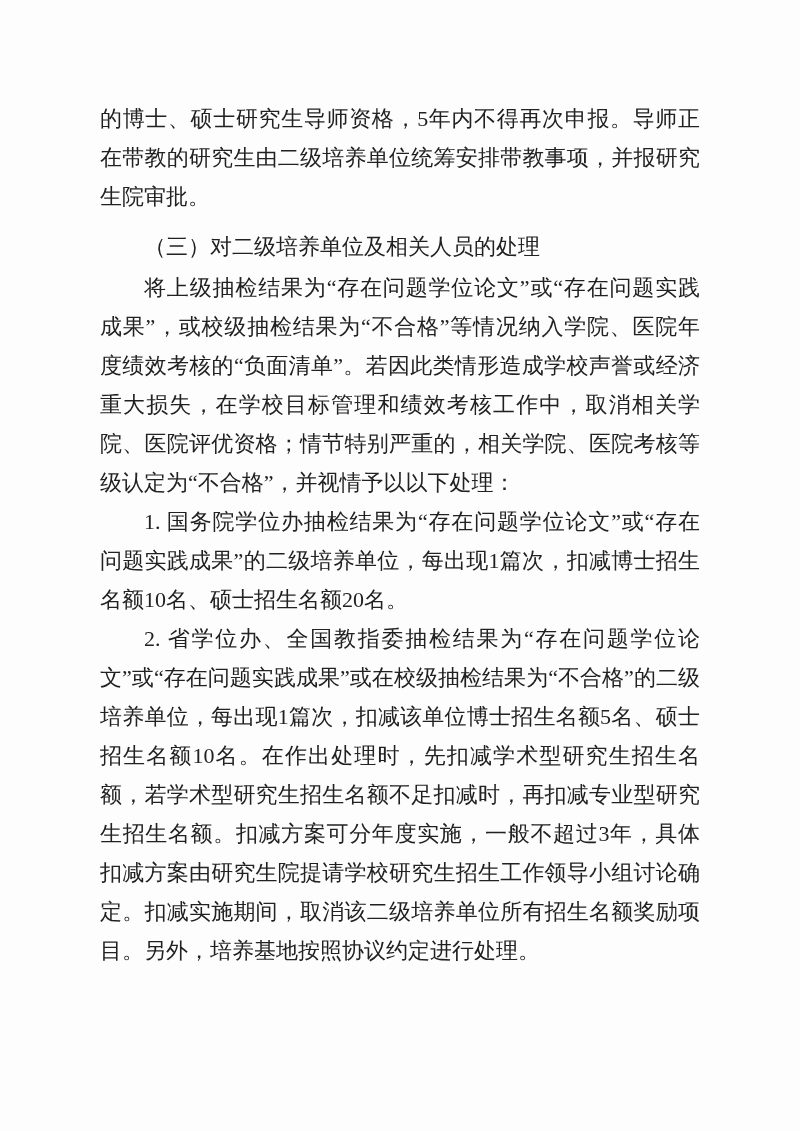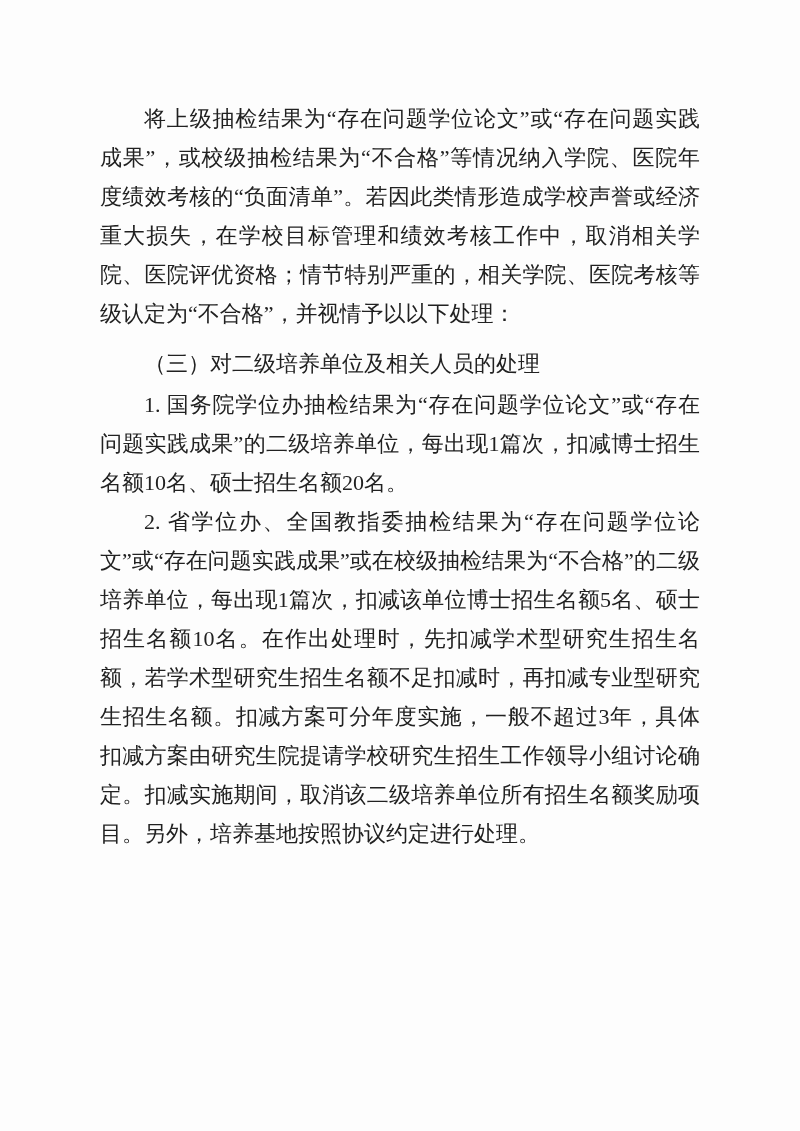--- a/index.html
+++ b/index.html
@@ -48,18 +48,19 @@
     font-size: 20px;
     color: #262626;
     letter-spacing: 1px;
   }
 </style>
 </head>
 <body>
 
 <div class="page">
   <div class="content">
+    <p class="no-indent">的博士、硕士研究生导师资格，5年内不得再次申报。导师正在带教的研究生由二级培养单位统筹安排带教事项，并报研究生院审批。</p>
+    <p class="indent heading">（三）对二级培养单位及相关人员的处理</p>
     <p class="indent">将上级抽检结果为“存在问题学位论文”或“存在问题实践成果”，或校级抽检结果为“不合格”等情况纳入学院、医院年度绩效考核的“负面清单”。若因此类情形造成学校声誉或经济重大损失，在学校目标管理和绩效考核工作中，取消相关学院、医院评优资格；情节特别严重的，相关学院、医院考核等级认定为“不合格”，并视情予以以下处理：</p>
-    <p class="indent heading">（三）对二级培养单位及相关人员的处理</p>
     <p class="indent">1. 国务院学位办抽检结果为“存在问题学位论文”或“存在问题实践成果”的二级培养单位，每出现1篇次，扣减博士招生名额10名、硕士招生名额20名。</p>
     <p class="indent">2. 省学位办、全国教指委抽检结果为“存在问题学位论文”或“存在问题实践成果”或在校级抽检结果为“不合格”的二级培养单位，每出现1篇次，扣减该单位博士招生名额5名、硕士招生名额10名。在作出处理时，先扣减学术型研究生招生名额，若学术型研究生招生名额不足扣减时，再扣减专业型研究生招生名额。扣减方案可分年度实施，一般不超过3年，具体扣减方案由研究生院提请学校研究生招生工作领导小组讨论确定。扣减实施期间，取消该二级培养单位所有招生名额奖励项目。另外，培养基地按照协议约定进行处理。</p>
   </div>
 </div>
 
 </body></html>

